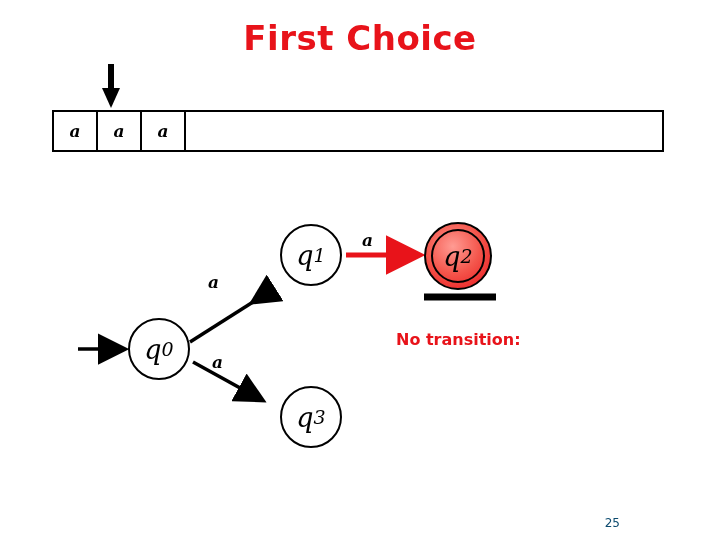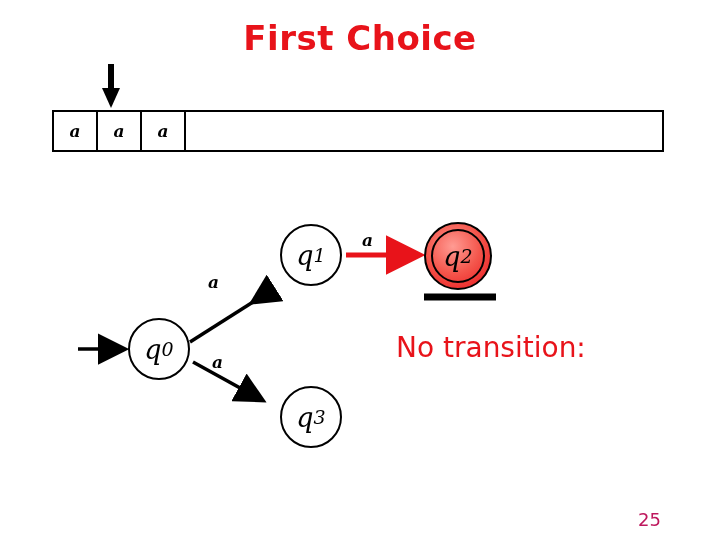--- a/index.html
+++ b/index.html
@@ -12,21 +12,20 @@
     height: 540px;
     position: relative;
     overflow: hidden;
     font-family: "DejaVu Sans", sans-serif;
   }
   #slide {
     position: absolute;
     left: 0; top: 0;
     width: 636px;
     height: 540px;
-    padding-left: 41px;
   }
   .title {
     position: absolute;
     left: 0;
     top: 18px;
     width: 720px;
     text-align: center;
     color: #e8131a;
     font-family: "DejaVu Sans", sans-serif;
     font-size: 34px;
@@ -133,32 +132,33 @@
   }
 
   
   .note {
     position: absolute;
     left: 396px;
     top: 328px;
     width: 320px;
     color: #e8131a;
     font-family: "DejaVu Sans", sans-serif;
-    font-size: 28px;
+    font-size: 16px;
     line-height: 1.45;
+    font-weight: bold;
   }
   .note div { white-space: nowrap; }
 
   .page-number {
     position: absolute;
     right: 16px;
     bottom: 10px;
-    color: #be185d;
-    font-family: "DejaVu Sans", sans-serif;
-    font-size: 18px;
+    color: #0c4a6e;
+    font-family: "DejaVu Sans", sans-serif;
+    font-size: 12px;
   }
 </style>
 </head>
 <body>
 
 <div id="slide">
 
   <div class="title">First Choice</div>
 
   <div class="tape">

